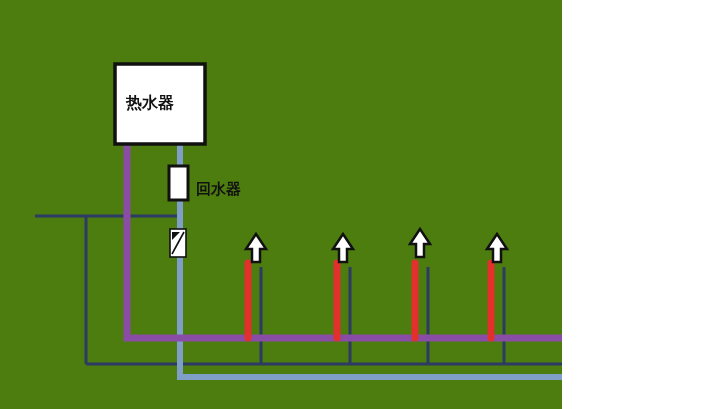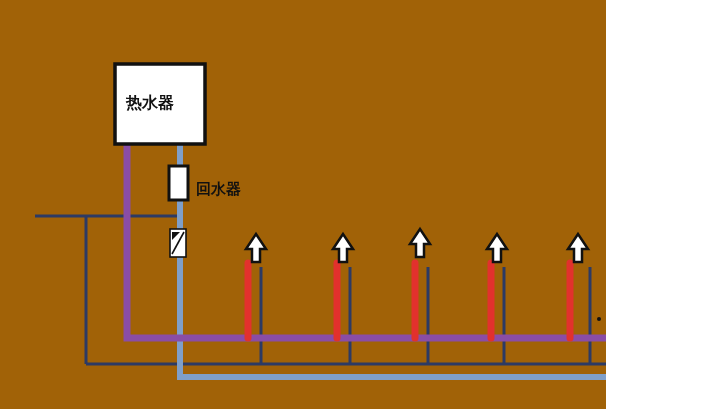--- a/index.html
+++ b/index.html
@@ -1,19 +1,19 @@
 <!DOCTYPE html>
 <html><head>
 <meta charset="utf-8">
 <style>
   html,body{margin:0;padding:0;background:#fff;}
   .stage{
     position:relative;
-    width:606px;height:409px;
-    background:#a16207;
+    width:562px;height:409px;
+    background:#4d7c0f;
     overflow:hidden;
     font-family:"Liberation Sans","DejaVu Sans",sans-serif;
   }
   svg{display:block;}
   text{
     font-family:"Liberation Sans","DejaVu Sans",sans-serif;
     font-weight:bold;
     fill:#111111;
   }
 </style>

